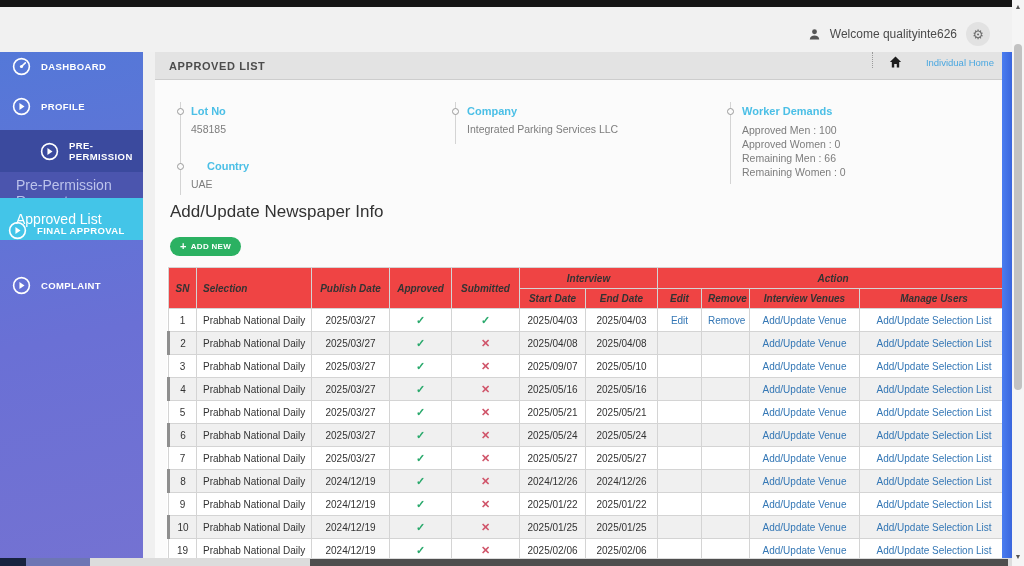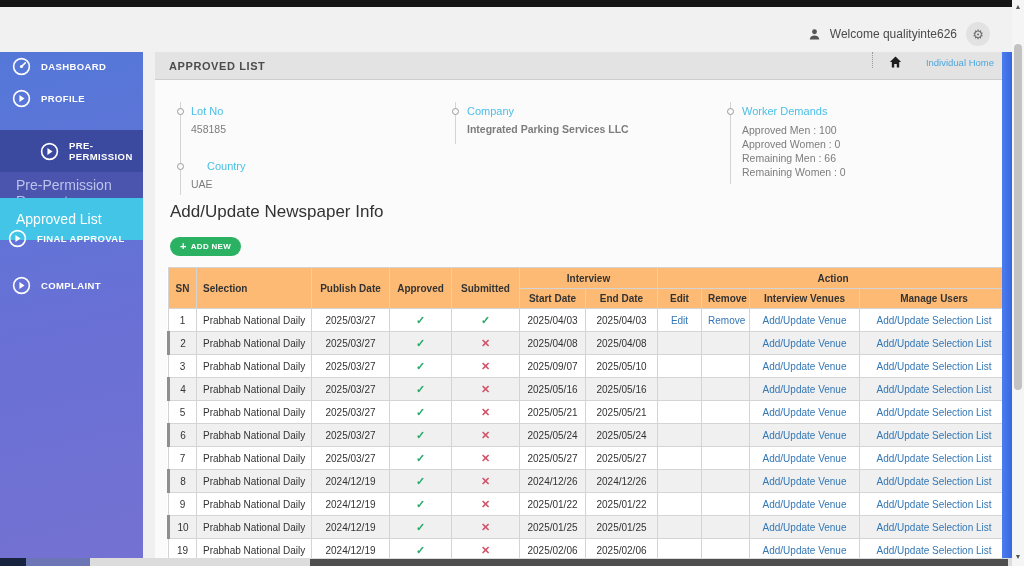--- a/index.html
+++ b/index.html
@@ -33,35 +33,35 @@
                     border-bottom:1px solid #cdcdcd; display:flex; align-items:center; }
   #page-title { margin-left:14px; font-size:11px; font-weight:bold; color:#4c4c4c; letter-spacing:.6px; }
   #crumb-wrap { position:absolute; right:8px; top:0; height:16px; display:flex; align-items:flex-end; gap:24px;
                 border-left:1px dotted #9a9a9a; padding-left:16px; }
   #home-link { font-size:9.5px; color:#4aa7e0; cursor:pointer; }
 
   
   #panel { left:155px; top:80px; width:847px; height:486px; background:#fbfbfb; }
   .vline { position:absolute; width:1px; background:#d4d4d4; }
   .dot { position:absolute; width:7px; height:7px; border:1px solid #9a9a9a; border-radius:50%; background:#fbfbfb; }
-  .info-label { position:absolute; font-size:11px; font-weight:normal; color:#4bbfe6; }
+  .info-label { position:absolute; font-size:11px; font-weight:bold; color:#4bbfe6; }
   .info-value { position:absolute; font-size:10.5px; color:#7d7d7d; }
 
   #section-title { position:absolute; left:15px; top:122px; font-size:17px; color:#333; font-weight:500; }
   #add-new-btn { position:absolute; left:15px; top:157px; height:19px; padding:0 10px; border:none;
                  border-radius:10px; background:#2bb162; color:#fff; font-size:8px; font-weight:bold;
                  letter-spacing:.3px; display:flex; align-items:center; gap:4px; cursor:pointer;
                  font-family:"Liberation Sans", sans-serif; }
   #add-new-btn .plus { font-size:11px; font-weight:bold; line-height:1; }
 
   
   #table-wrap { position:absolute; left:12px; top:187px; width:841px; }
   table { border-collapse:collapse; width:840px; font-size:10px; color:#333; background:#fff; table-layout:fixed; }
   th, td { border:1px solid #d4d4d4; padding:0 6px; height:23px; overflow:hidden; white-space:nowrap; }
-  thead th { background:#fdba74; font-weight:bold; text-align:center; }
+  thead th { background:#ef4444; font-weight:bold; text-align:center;font-style:italic; }
   thead tr:first-child th { height:21px; }
   thead tr:last-child th { height:20px; }
   tbody tr.stripe td { background:#f0f0f0; }
   tbody tr.stripe td:first-child { border-left:3px solid #8f8f8f; }
   td.c { text-align:center; }
   td a { color:#3477b5; text-decoration:none; cursor:pointer; }
   .mark-ok { color:#2aa96c; font-weight:bold; font-size:11px; }
   .mark-no { color:#d0566b; font-weight:bold; font-size:11px; }
 
   
@@ -100,21 +100,21 @@
   <div class="side-item" style="top:0; height:28px;">
     <span class="side-icon">
       <svg viewBox="0 0 20 20" width="19" height="19">
           <circle cx="10" cy="10" r="8.3" fill="none" stroke="#fff" stroke-width="1.7"></circle>
           <path d="M10 10 L14 6.2" stroke="#fff" stroke-width="1.7" stroke-linecap="round"></path>
           <circle cx="10" cy="10" r="1.7" fill="#fff"></circle>
         </svg>
     </span>
     <span class="lbl">DASHBOARD</span>
   </div>
-  <div class="side-item" style="top:32px; height:28px;">
+  <div class="side-item" style="top:40px; height:28px;">
     <span class="side-icon">
       <svg viewBox="0 0 20 20" width="19" height="19">
           <circle cx="10" cy="10" r="8.3" fill="none" stroke="#fff" stroke-width="1.7"></circle>
           <path d="M7.8 6.4L13.2 10L7.8 13.6Z" fill="#fff"></path>
         </svg>
     </span>
     <span class="lbl">PROFILE</span>
   </div>
   <div class="side-item" id="item-prepermission" style="top:78px; height:42px;">
     <span class="side-icon">
@@ -124,21 +124,21 @@
         </svg>
     </span>
     <span class="lbl">PRE-PERMISSION</span>
   </div>
   <div class="sub-item" id="sub-request" style="top:120px;">
     <span>Pre-Permission Request</span>
   </div>
   <div class="sub-item" id="sub-approved" style="top:146px;">
     <span>Approved List</span>
   </div>
-  <div class="side-item" style="top:172px; height:28px;padding-left:8px;">
+  <div class="side-item" style="top:164px; height:28px;padding-left:8px;">
     <span class="side-icon">
       <svg viewBox="0 0 20 20" width="19" height="19">
           <circle cx="10" cy="10" r="8.3" fill="none" stroke="#fff" stroke-width="1.7"></circle>
           <path d="M7.8 6.4L13.2 10L7.8 13.6Z" fill="#fff"></path>
         </svg>
     </span>
     <span class="lbl">FINAL APPROVAL</span>
   </div>
   <div class="side-item" style="top:219px; height:28px;">
     <span class="side-icon">
@@ -169,21 +169,21 @@
   <div class="dot" style="left:22px; top:28px;"></div>
   <div class="info-label" style="left:36px; top:25px;">Lot No</div>
   <div class="info-value" style="left:36px; top:43px;">458185</div>
   <div class="dot" style="left:22px; top:83px;"></div>
   <div class="info-label" style="left:36px; top:80px;margin-left:16px;">Country</div>
   <div class="info-value" style="left:36px; top:98px;">UAE</div>
 
   <div class="vline" style="left:300px; top:22px; height:42px;"></div>
   <div class="dot" style="left:297px; top:28px;"></div>
   <div class="info-label" style="left:312px; top:25px;">Company</div>
-  <div class="info-value" style="left:312px; top:43px;font-weight:bold;">Integrated Parking Services LLC</div>
+  <div class="info-value" style="left:312px; top:43px;">Integrated Parking Services LLC</div>
 
   <div class="vline" style="left:575px; top:22px; height:82px;"></div>
   <div class="dot" style="left:572px; top:28px;"></div>
   <div class="info-label" style="left:587px; top:25px;">Worker Demands</div>
   <div class="info-value" style="left:587px; top:44px;">Approved Men : 100</div>
   <div class="info-value" style="left:587px; top:58px;">Approved Women : 0</div>
   <div class="info-value" style="left:587px; top:72px;">Remaining Men : 66</div>
   <div class="info-value" style="left:587px; top:86px;">Remaining Women : 0</div>
 
   <div id="section-title">Add/Update Newspaper Info</div>

